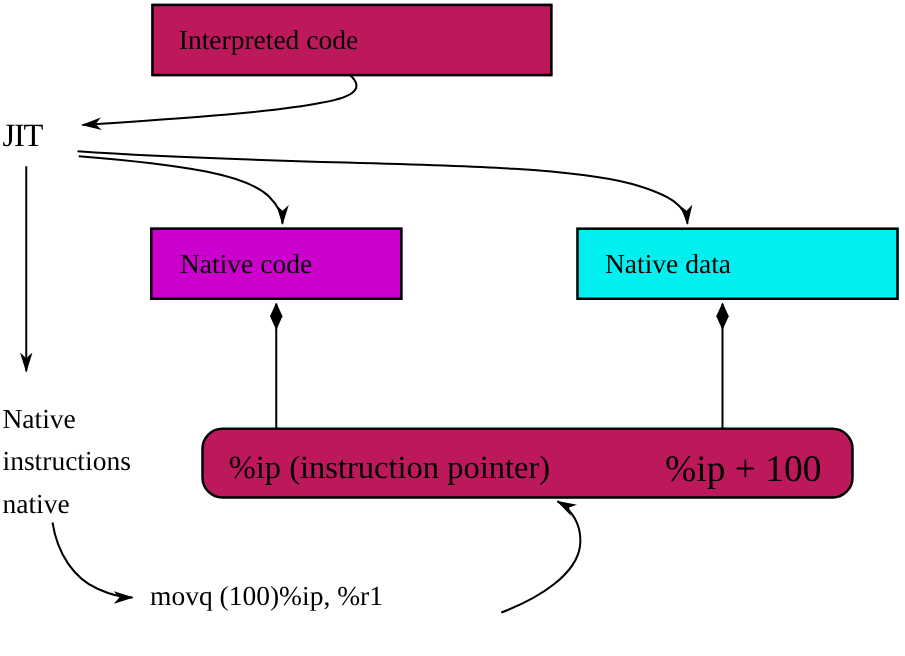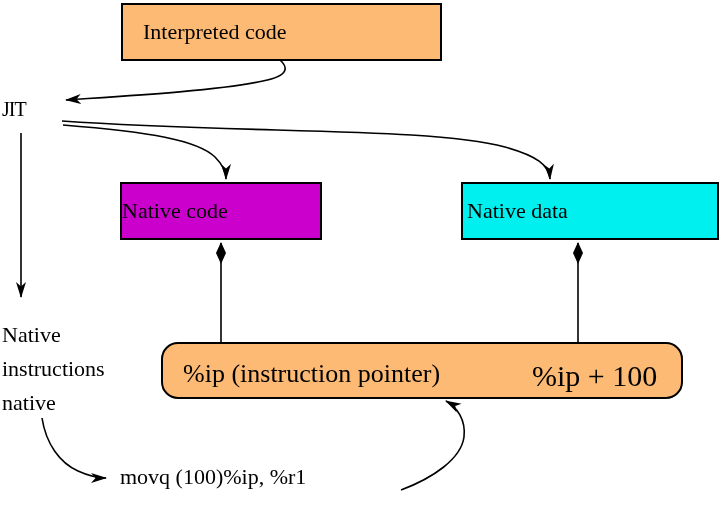--- a/index.html
+++ b/index.html
@@ -16,35 +16,35 @@
     color: #000000;
     overflow: hidden;
   }
   .box {
     position: absolute;
     box-sizing: border-box;
     border: 2px solid #000000;
     display: flex;
     align-items: center;
     font-size: 22px;
-    background: #fdba74;
+    background: #be185d;
   }
   #interpreted-box { left: 121px; top: 3px; width: 321px; height: 58px; padding-left: 20px; }
-  #native-code-box { left: 120px; top: 182px; width: 202px; height: 58px; }
-  #native-data-box { left: 461px; top: 182px; width: 258px; height: 58px; padding-left: 4px; }
+  #native-code-box { left: 120px; top: 182px; width: 202px; height: 58px; padding-left: 22px; }
+  #native-data-box { left: 461px; top: 182px; width: 258px; height: 58px; padding-left: 21px; }
   #pointer-box { left: 161px; top: 342px; width: 522px; height: 57px; border-radius: 17px; }
   #pointer-box .ptr-left  { position: absolute; left: 20px;  top: 15px; font-size: 26px; }
   #pointer-box .ptr-right { position: absolute; left: 369px; top: 15px; font-size: 30px; }
   .floating-label {
     position: absolute;
     font-size: 22px;
     line-height: 34px;
     white-space: nowrap;
   }
-  #jit-label { left: 2px; top: 96px; font-size: 20px; line-height: 26px; letter-spacing: -1px; }
+  #jit-label { left: 2px; top: 96px; font-size: 26px; line-height: 26px; letter-spacing: -1px; }
   #execute-label { left: 2px; top: 318px; }
   #instruction-caption { left: 120px; top: 461px; line-height: 32px; }
   #connector-layer {
     position: absolute;
     left: 0; top: 0;
     width: 724px;
     height: 525px;
     pointer-events: none;
   }
   #connector-layer path, #connector-layer line {

